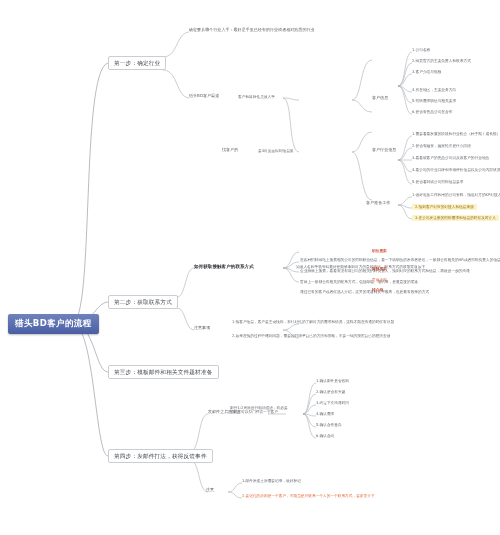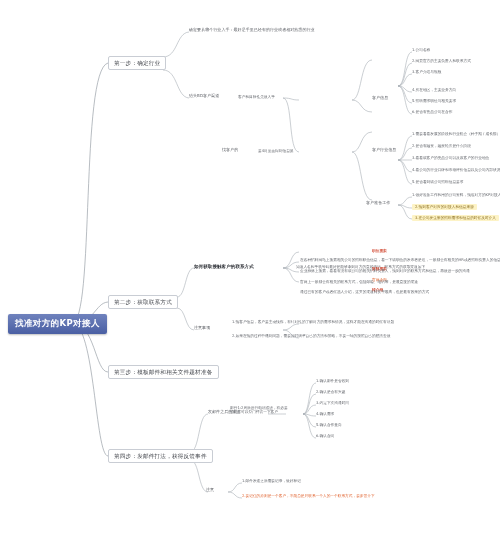--- a/index.html
+++ b/index.html
@@ -102,21 +102,21 @@
       <path d="M303,414 C310,414 308,394 316,394"></path>
       <path d="M303,414 C310,414 308,405 316,405"></path>
       <path d="M303,414 C310,414 308,416 316,416"></path>
       <path d="M303,414 C310,414 308,427 316,427"></path>
       <path d="M303,414 C310,414 308,438 316,438"></path>
       <path d="M228,492 C236,492 234,483 242,483"></path>
       <path d="M228,492 C236,492 234,498 242,498"></path>
     </g>
   </svg>
 
-  <div class="node root" style="left:8px;top:314px;">找准对方的KP对接人</div>
+  <div class="node root" style="left:8px;top:314px;">猎头BD客户的流程</div>
 
   <div class="node step" style="left:108px;top:56px;">第一步：确定行业</div>
   <div class="node l3" style="left:189px;top:28px;">确定要从哪个行业入手：最好是手里已经有的行业或者相对熟悉的行业</div>
 
   <div class="node l3" style="left:189px;top:94px;">猎头BD客户渠道</div>
   <div class="node l4" style="left:238px;top:95px;">客户和目标性先做入手</div>
 
   <div class="node l3" style="left:222px;top:148px;">找客户的</div>
   <div class="node l4" style="left:258px;top:149px;">要4对里面得到信息源</div>
 

